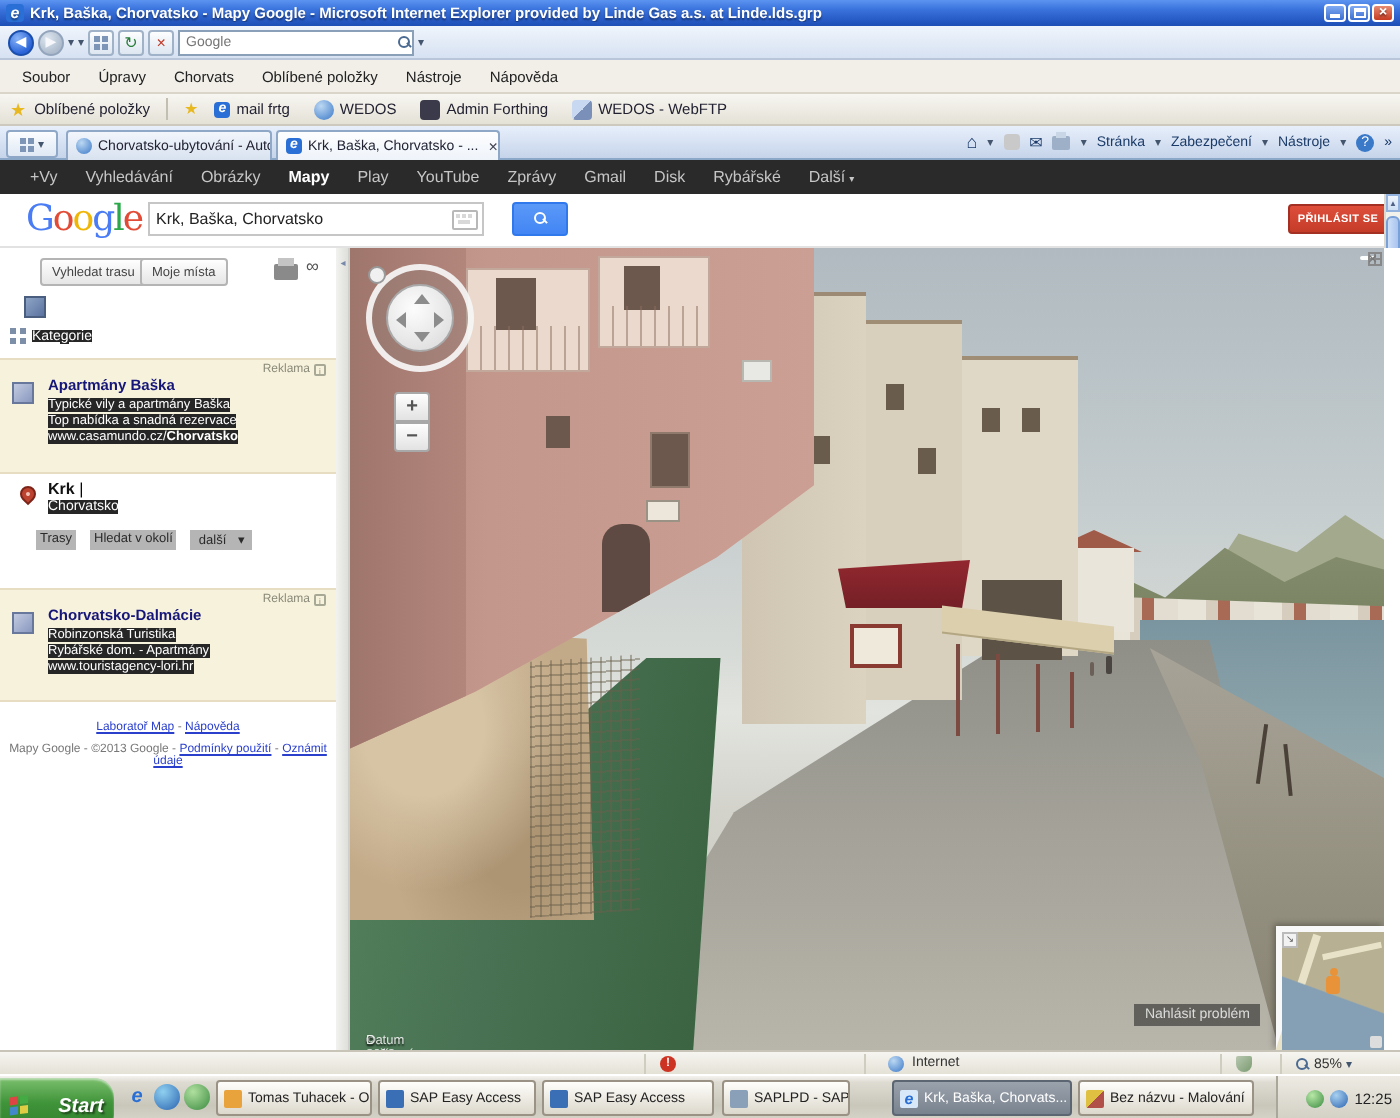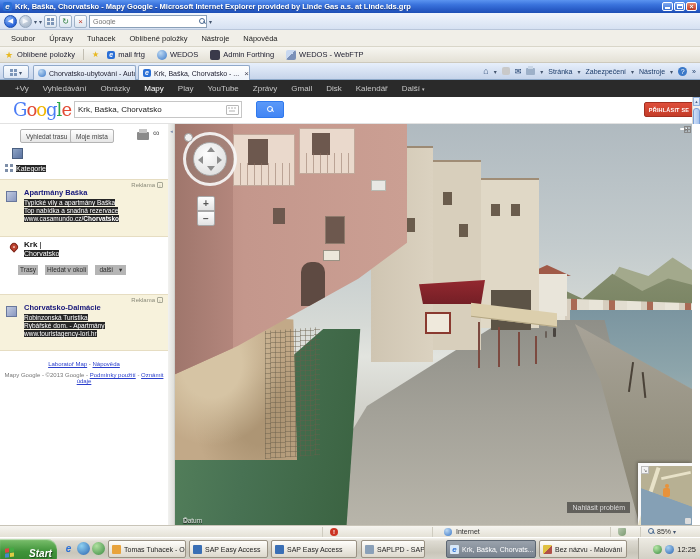--- a/index.html
+++ b/index.html
@@ -47,21 +47,21 @@
   .tab.t2{left:138px;width:112px;background:linear-gradient(180deg,#fefefe,#eef3fa);}
   .globe-ic{width:8px;height:8px;border-radius:50%;background:radial-gradient(circle at 35% 30%,#bcd8f2,#3a78c8);flex:none;}
   .tab-x{color:#445;font-size:8px;margin-left:2px;}
   .cmd-right{position:absolute;right:4px;top:0;height:16px;display:flex;align-items:center;gap:5px;font-size:7px;color:#1a3a68;}
   .prn{width:9px;height:7px;background:#9db0c8;border-radius:1px;position:relative;}
   .prn::before{content:"";position:absolute;left:2px;top:-2px;width:5px;height:3px;background:#c9d6e6;}
   .rss-ic{width:8px;height:8px;border-radius:2px;background:#c9c9c9;}
   
   .gbar{left:0;top:80px;width:700px;height:17px;background:#2a2a2a;display:flex;align-items:center;font-size:8px;color:#c6c6c6;padding-left:8px;box-sizing:border-box;}
   .gbar span.it{padding:0 7px;white-space:nowrap;}
-  .gbar .on{color:#fff;font-weight:normal;}
+  .gbar .on{color:#fff;font-weight:bold;}
   .gbar .cr{font-size:5px;margin-left:2px;}
   
   .ghead{left:0;top:97px;width:692px;height:27px;background:#fff;border-bottom:1px solid #e2e2e2;box-sizing:border-box;}
   .glogo{position:absolute;left:13px;top:2px;font-family:"DejaVu Serif",serif;font-size:18px;letter-spacing:-1px;}
   .gsearch{position:absolute;left:74px;top:4px;width:168px;height:17px;border:1px solid #c6c6c6;box-sizing:border-box;background:#fff;display:flex;align-items:center;}
   .gsearch input{border:none;outline:none;flex:1;font-size:8px;color:#222;padding:0 3px;font-family:"Liberation Sans",sans-serif;background:transparent;}
   .kbd{width:11px;height:8px;border:1px solid #b8b8b8;border-radius:1px;margin-right:2px;background:linear-gradient(#d8d8d8,#d8d8d8) 1px 1px/2px 2px no-repeat,linear-gradient(#d8d8d8,#d8d8d8) 4px 1px/2px 2px no-repeat,linear-gradient(#d8d8d8,#d8d8d8) 7px 1px/2px 2px no-repeat,linear-gradient(#d8d8d8,#d8d8d8) 2px 4px/6px 2px no-repeat;flex:none;}
   .gbtn{position:absolute;left:256px;top:4px;width:28px;height:17px;background:linear-gradient(180deg,#5b99f8,#4285f4);border:1px solid #3079ed;border-radius:2px;box-sizing:border-box;display:flex;align-items:center;justify-content:center;}
   .gbtn .mag::before{border-color:#fff;}
   .gbtn .mag::after{background:#fff;}
@@ -200,21 +200,21 @@
     <span class="searchfield">
       <input placeholder="Google" style="">
       <span class="mag"></span>
     </span>
     <span class="sm-caret">▾</span>
   </div>
 
   <div class="a menubar">
     <span>Soubor</span>
     <span>Úpravy</span>
-    <span>Tuhacek</span>
+    <span>Chorvats</span>
     <span>Oblíbené položky</span>
     <span>Nástroje</span>
     <span>Nápověda</span>
   </div>
 
   <div class="a favbar">
     <span class="star">★</span>
     <span>Oblíbené položky</span>
     <span class="fav-sep"></span>
     <span class="star" style="font-size:8px;">★</span>
@@ -271,21 +271,21 @@
   <div class="a gbar">
     <span class="it">+Vy</span>
     <span class="it">Vyhledávání</span>
     <span class="it">Obrázky</span>
     <span class="it on">Mapy</span>
     <span class="it">Play</span>
     <span class="it">YouTube</span>
     <span class="it">Zprávy</span>
     <span class="it">Gmail</span>
     <span class="it">Disk</span>
-    <span class="it">Kalendář</span>
+    <span class="it">Rybářské</span>
     <span class="it"><span>Další</span><span class="cr">▾</span></span>
   </div>
 
   <div class="a ghead">
     <span class="glogo"><span style="color:#4a7cf5;">G</span><span style="color:#e24b35;">o</span><span style="color:#f0b605;">o</span><span style="color:#4a7cf5;">g</span><span style="color:#2ba84a;">l</span><span style="color:#e24b35;">e</span></span>
     <span class="gsearch">
       <input value="Krk, Baška, Chorvatsko" style="">
       <span class="kbd"></span>
     </span>
     <span class="gbtn">

